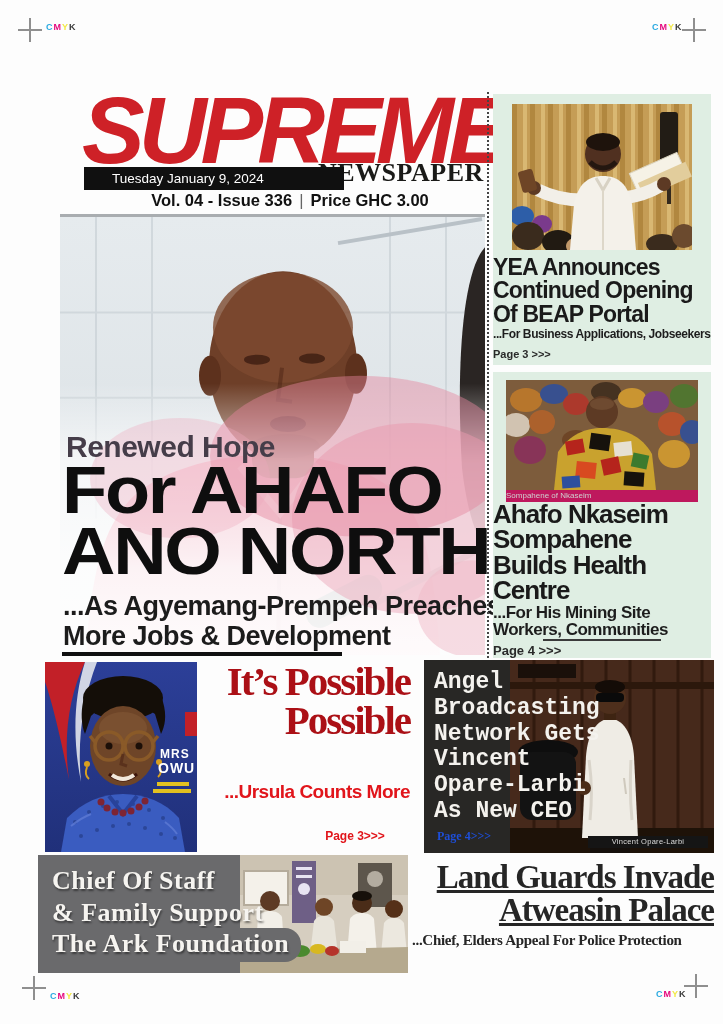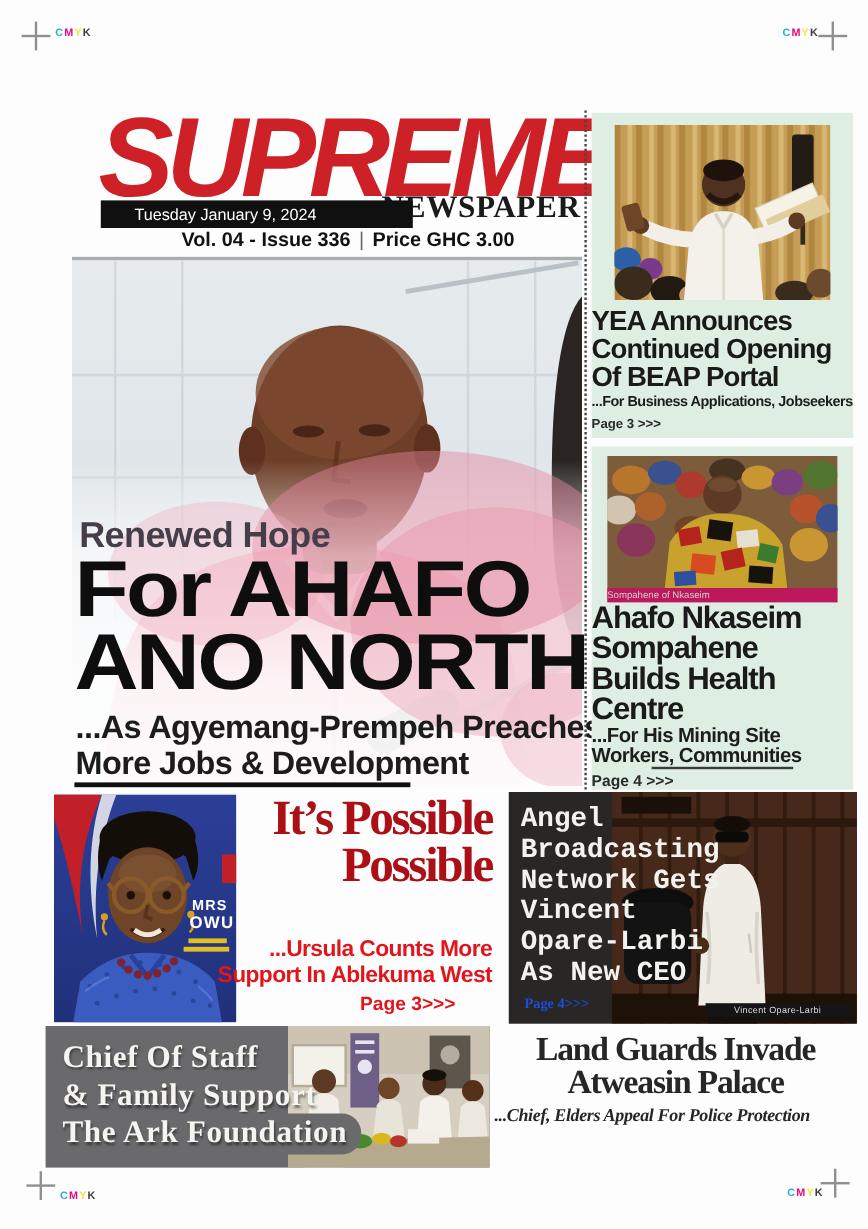--- a/index.html
+++ b/index.html
@@ -54,21 +54,21 @@
   .c2-page{top:271px;font-size:13px;font-weight:800;color:#2a2a2a;}
 
   
   .u-photo{position:absolute;left:45px;top:662px;width:152px;height:190px;}
   .u-photo svg{display:block;width:100%;height:100%;}
   .u-head{position:absolute;left:197px;top:662px;width:213px;text-align:right;
           font-family:"Liberation Serif",serif;font-weight:bold;font-size:41px;line-height:.95;
           letter-spacing:-2px;white-space:nowrap;}
   .u-dek{position:absolute;left:178px;top:782px;width:232px;text-align:right;font-weight:800;
          font-size:19px;line-height:1.1;letter-spacing:-.5px;white-space:nowrap;}
-  .u-page{position:absolute;left:300px;top:829px;width:110px;text-align:left;font-weight:bold;font-size:16px;}
+  .u-page{position:absolute;left:300px;top:829px;width:110px;text-align:center;font-weight:bold;font-size:12px;}
   .u-mrs{position:absolute;left:160px;top:747px;font-weight:800;font-size:12px;color:#fff;letter-spacing:1px;z-index:2;}
   .u-owu{position:absolute;left:158px;top:760px;font-weight:800;font-size:14px;color:#fff;letter-spacing:1px;z-index:2;}
 
   
   .a-box{position:absolute;left:424px;top:660px;width:290px;height:193px;}
   .a-box svg{display:block;width:100%;height:100%;}
   .a-head{position:absolute;left:434px;top:670px;font-family:Liberation Mono, monospace;font-weight:bold;
           font-size:23px;line-height:1.12;color:#f4f2ee;}
   .a-page{position:absolute;left:437px;top:829px;font-family:"Liberation Serif",serif;font-weight:bold;
           font-size:12px;color:#1d4ed8;}
@@ -79,22 +79,22 @@
   .k-box{position:absolute;left:38px;top:855px;width:370px;height:118px;}
   .k-photo{position:absolute;right:0;top:0;width:168px;height:118px;}
   .k-photo svg{display:block;width:100%;height:100%;}
   .k-head{position:absolute;left:14px;top:10px;z-index:2;font-family:"Liberation Serif",serif;font-weight:bold;
           font-size:26px;line-height:1.22;color:#f6f4f0;letter-spacing:.5px;
           text-shadow:1px 2px 2px rgba(0,0,0,.45);}
   .k-line3{display:inline-block;border-radius:0 16px 16px 0;padding:0 12px 2px 0;}
 
   
   .l-wrap{position:absolute;left:412px;top:861px;width:302px;font-family:"Liberation Serif",serif;}
-  .l-h{font-weight:bold;font-size:28px;line-height:1.0;letter-spacing:-1px;text-align:center;}
-  .l-dek{margin-top:5px;text-align:left;font-weight:bold;font-size:15px;letter-spacing:-.3px;font-style:italic;}
+  .l-h{font-weight:bold;font-size:33px;line-height:1.0;letter-spacing:-1px;text-align:right;text-decoration:underline;}
+  .l-dek{margin-top:5px;text-align:left;font-weight:bold;font-size:15px;letter-spacing:-.3px;}
 </style>
 </head>
 <body>
 
 <div class="page">
 
   <div class="regcross" style="left:18px;top:18px;"></div>
   <div class="cmyk" style="left:46px;top:22px;"><span style="color: rgb(42, 170, 225);">C</span><span style="color: rgb(229, 8, 126);">M</span><span style="color: rgb(242, 232, 69);">Y</span><span style="color: rgb(58, 58, 58);">K</span></div>
   <div class="cmyk" style="left:652px;top:22px;"><span style="color: rgb(42, 170, 225);">C</span><span style="color: rgb(229, 8, 126);">M</span><span style="color: rgb(242, 232, 69);">Y</span><span style="color: rgb(58, 58, 58);">K</span></div>
   <div class="regcross" style="left:682px;top:18px;"></div>
@@ -349,21 +349,20 @@
     </svg>
   </div>
   <div class="u-mrs">MRS</div>
   <div class="u-owu">OWU</div>
   <div class="u-head" style="color: rgb(171, 16, 22);">
     <div>It’s Possible</div>
     <div>Possible</div>
   </div>
   <div class="u-dek" style="color: rgb(225, 21, 27);">
     <div>...Ursula Counts More</div>
-    <div>Support In Ablekuma West</div>
   </div>
   <div class="u-page" style="color: rgb(225, 21, 27);">Page 3&gt;&gt;&gt;</div>
 
   <div class="a-box" style="background: rgb(41, 40, 39);">
     <svg viewBox="0 0 290 193" preserveAspectRatio="none">
       <rect width="290" height="193" fill="#282725"></rect>
       <rect x="86" width="204" height="193" fill="#46291b"></rect>
       <g stroke="#311a0e" stroke-width="3">
         <line x1="110" y1="0" x2="110" y2="193"></line>
           <line x1="134" y1="0" x2="134" y2="193"></line>

